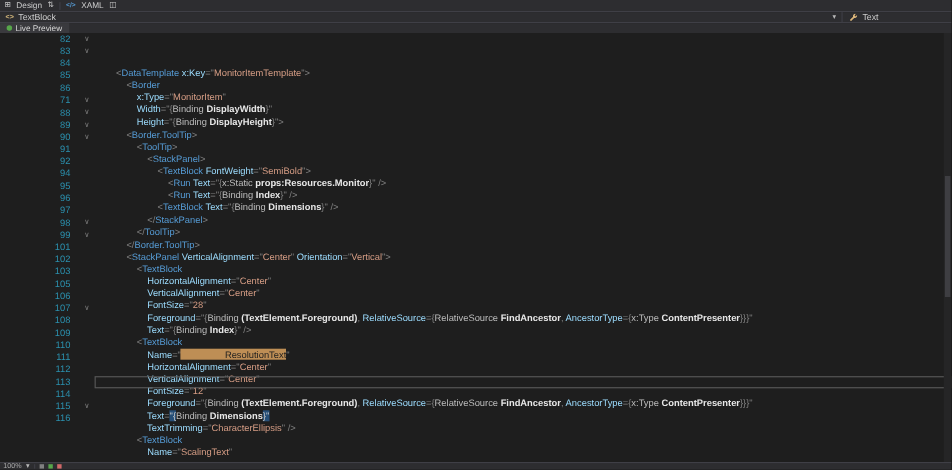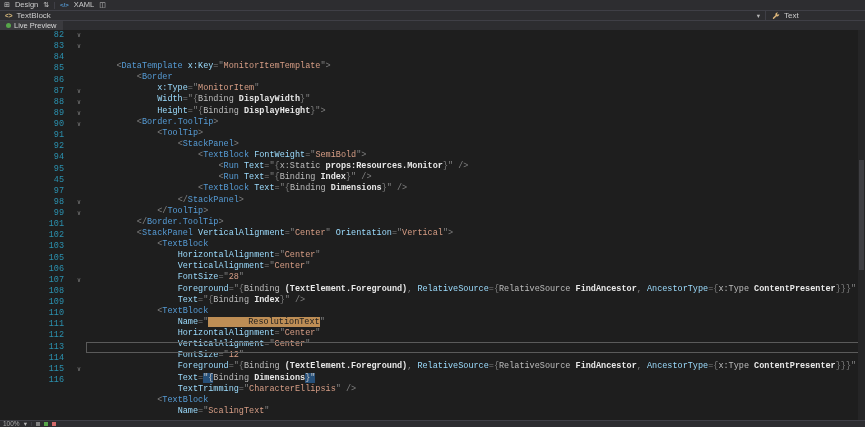--- a/index.html
+++ b/index.html
@@ -25,21 +25,21 @@
                  border-left:1px solid #3F3F46; }
 
   
   .row3 { height:9px; flex:0 0 9px; background:#2D2D30; display:flex; align-items:stretch; }
   .tab { display:flex; align-items:center; gap:3px; padding:0 6px; background:#3A3A3E;
          font-size:7.5px; color:#D8D8D8; }
   .dot { width:5px; height:5px; border-radius:50%; background:#57A64A; }
 
   
   .editor { height:390px; flex:0 0 390px; background:#1E1E1E; position:relative; overflow:hidden;
-            font-family:Liberation Mono, monospace; font-size:8.5px; color:#D4D4D4; }
+            font-family:Liberation Sans, sans-serif; font-size:8.5px; color:#D4D4D4; }
   .line { display:flex; height:11.14px; line-height:11.14px; white-space:pre; position:relative; }
   .ln   { flex:0 0 72px; width:72px; text-align:right; padding-right:8px; color:#2B91AF; }
   .fold { flex:0 0 14px; width:14px; text-align:center; color:#808080; font-size:6.5px; }
   .code { flex:1; position:relative; padding-left:10px; overflow:visible;margin-top:31px; }
   .guide { position:absolute; top:0; bottom:0; width:0; border-left:1px dotted #3A3A3E; }
   .line.cur::after { content:""; position:absolute; left:86px; right:0; top:0; bottom:0;
                      border:1px solid #5A5A5A; pointer-events:none; }
 
   
   .d  { color:#808080; }
@@ -103,29 +103,29 @@
     </div>
   </div>
 
   <div class="editor">
     <div>
         <div class="line"><span class="ln">82</span><span class="fold">∨</span><span class="code">    <span class="d">&lt;</span><span class="t">DataTemplate </span><span class="a">x:Key</span><span class="d">="</span><span class="v">MonitorItemTemplate</span><span class="d">"&gt;</span></span></div>
         <div class="line"><span class="ln">83</span><span class="fold">∨</span><span class="code"><i class="guide" style="left: 30.4px;"></i>        <span class="d">&lt;</span><span class="t">Border</span></span></div>
         <div class="line"><span class="ln">84</span><span class="fold"></span><span class="code"><i class="guide" style="left: 30.4px;"></i><i class="guide" style="left: 50.8px;"></i>            <span class="a">x:Type</span><span class="d">="</span><span class="v">MonitorItem</span><span class="d">"</span></span></div>
         <div class="line"><span class="ln">85</span><span class="fold"></span><span class="code"><i class="guide" style="left: 30.4px;"></i><i class="guide" style="left: 50.8px;"></i>            <span class="a">Width</span><span class="d">="{</span><span class="x">Binding </span><span class="b">DisplayWidth</span><span class="d">}"</span></span></div>
         <div class="line"><span class="ln">86</span><span class="fold"></span><span class="code"><i class="guide" style="left: 30.4px;"></i><i class="guide" style="left: 50.8px;"></i>            <span class="a">Height</span><span class="d">="{</span><span class="x">Binding </span><span class="b">DisplayHeight</span><span class="d">}"&gt;</span></span></div>
-        <div class="line"><span class="ln">87</span><span class="fold">∨</span><span class="code"><i class="guide" style="left: 30.4px;"></i>        <span class="d">&lt;</span><span class="t">Border.ToolTip</span><span class="d">&gt;</span></span></div>
+        <div class="line"><span class="ln">71</span><span class="fold">∨</span><span class="code"><i class="guide" style="left: 30.4px;"></i>        <span class="d">&lt;</span><span class="t">Border.ToolTip</span><span class="d">&gt;</span></span></div>
         <div class="line"><span class="ln">88</span><span class="fold">∨</span><span class="code"><i class="guide" style="left: 30.4px;"></i><i class="guide" style="left: 50.8px;"></i>            <span class="d">&lt;</span><span class="t">ToolTip</span><span class="d">&gt;</span></span></div>
         <div class="line"><span class="ln">89</span><span class="fold">∨</span><span class="code"><i class="guide" style="left: 30.4px;"></i><i class="guide" style="left: 50.8px;"></i><i class="guide" style="left: 71.2px;"></i>                <span class="d">&lt;</span><span class="t">StackPanel</span><span class="d">&gt;</span></span></div>
         <div class="line"><span class="ln">90</span><span class="fold">∨</span><span class="code"><i class="guide" style="left: 30.4px;"></i><i class="guide" style="left: 50.8px;"></i><i class="guide" style="left: 71.2px;"></i><i class="guide" style="left: 91.6px;"></i>                    <span class="d">&lt;</span><span class="t">TextBlock </span><span class="a">FontWeight</span><span class="d">="</span><span class="v">SemiBold</span><span class="d">"&gt;</span></span></div>
         <div class="line"><span class="ln">91</span><span class="fold"></span><span class="code"><i class="guide" style="left: 30.4px;"></i><i class="guide" style="left: 50.8px;"></i><i class="guide" style="left: 71.2px;"></i><i class="guide" style="left: 91.6px;"></i><i class="guide" style="left: 112px;"></i>                        <span class="d">&lt;</span><span class="t">Run </span><span class="a">Text</span><span class="d">="{</span><span class="x">x:Static </span><span class="b">props:Resources.Monitor</span><span class="d">}" /&gt;</span></span></div>
         <div class="line"><span class="ln">92</span><span class="fold"></span><span class="code"><i class="guide" style="left: 30.4px;"></i><i class="guide" style="left: 50.8px;"></i><i class="guide" style="left: 71.2px;"></i><i class="guide" style="left: 91.6px;"></i><i class="guide" style="left: 112px;"></i>                        <span class="d">&lt;</span><span class="t">Run </span><span class="a">Text</span><span class="d">="{</span><span class="x">Binding </span><span class="b">Index</span><span class="d">}" /&gt;</span></span></div>
         <div class="line"><span class="ln">94</span><span class="fold"></span><span class="code"><i class="guide" style="left: 30.4px;"></i><i class="guide" style="left: 50.8px;"></i><i class="guide" style="left: 71.2px;"></i><i class="guide" style="left: 91.6px;"></i>                    <span class="d">&lt;</span><span class="t">TextBlock </span><span class="a">Text</span><span class="d">="{</span><span class="x">Binding </span><span class="b">Dimensions</span><span class="d">}" /&gt;</span></span></div>
         <div class="line"><span class="ln">95</span><span class="fold"></span><span class="code"><i class="guide" style="left: 30.4px;"></i><i class="guide" style="left: 50.8px;"></i><i class="guide" style="left: 71.2px;"></i>                <span class="d">&lt;/</span><span class="t">StackPanel</span><span class="d">&gt;</span></span></div>
-        <div class="line"><span class="ln">45</span><span class="fold"></span><span class="code"><i class="guide" style="left: 30.4px;"></i><i class="guide" style="left: 50.8px;"></i>            <span class="d">&lt;/</span><span class="t">ToolTip</span><span class="d">&gt;</span></span></div>
+        <div class="line"><span class="ln">96</span><span class="fold"></span><span class="code"><i class="guide" style="left: 30.4px;"></i><i class="guide" style="left: 50.8px;"></i>            <span class="d">&lt;/</span><span class="t">ToolTip</span><span class="d">&gt;</span></span></div>
         <div class="line"><span class="ln">97</span><span class="fold"></span><span class="code"><i class="guide" style="left: 30.4px;"></i>        <span class="d">&lt;/</span><span class="t">Border.ToolTip</span><span class="d">&gt;</span></span></div>
         <div class="line"><span class="ln">98</span><span class="fold">∨</span><span class="code"><i class="guide" style="left: 30.4px;"></i>        <span class="d">&lt;</span><span class="t">StackPanel </span><span class="a">VerticalAlignment</span><span class="d">="</span><span class="v">Center</span><span class="d">" </span><span class="a">Orientation</span><span class="d">="</span><span class="v">Vertical</span><span class="d">"&gt;</span></span></div>
         <div class="line"><span class="ln">99</span><span class="fold">∨</span><span class="code"><i class="guide" style="left: 30.4px;"></i><i class="guide" style="left: 50.8px;"></i>            <span class="d">&lt;</span><span class="t">TextBlock</span></span></div>
         <div class="line"><span class="ln">101</span><span class="fold"></span><span class="code"><i class="guide" style="left: 30.4px;"></i><i class="guide" style="left: 50.8px;"></i><i class="guide" style="left: 71.2px;"></i>                <span class="a">HorizontalAlignment</span><span class="d">="</span><span class="v">Center</span><span class="d">"</span></span></div>
         <div class="line"><span class="ln">102</span><span class="fold"></span><span class="code"><i class="guide" style="left: 30.4px;"></i><i class="guide" style="left: 50.8px;"></i><i class="guide" style="left: 71.2px;"></i>                <span class="a">VerticalAlignment</span><span class="d">="</span><span class="v">Center</span><span class="d">"</span></span></div>
         <div class="line"><span class="ln">103</span><span class="fold"></span><span class="code"><i class="guide" style="left: 30.4px;"></i><i class="guide" style="left: 50.8px;"></i><i class="guide" style="left: 71.2px;"></i>                <span class="a">FontSize</span><span class="d">="</span><span class="v">28</span><span class="d">"</span></span></div>
         <div class="line"><span class="ln">105</span><span class="fold"></span><span class="code"><i class="guide" style="left: 30.4px;"></i><i class="guide" style="left: 50.8px;"></i><i class="guide" style="left: 71.2px;"></i>                <span class="a">Foreground</span><span class="d">="{</span><span class="x">Binding </span><span class="b">(TextElement.Foreground)</span><span class="d">, </span><span class="p">RelativeSource</span><span class="d">={</span><span class="x">RelativeSource </span><span class="b">FindAncestor</span><span class="d">, </span><span class="p">AncestorType</span><span class="d">={</span><span class="x">x:Type </span><span class="b">ContentPresenter</span><span class="d">}}}"</span></span></div>
         <div class="line"><span class="ln">106</span><span class="fold"></span><span class="code"><i class="guide" style="left: 30.4px;"></i><i class="guide" style="left: 50.8px;"></i><i class="guide" style="left: 71.2px;"></i>                <span class="a">Text</span><span class="d">="{</span><span class="x">Binding </span><span class="b">Index</span><span class="d">}" /&gt;</span></span></div>
         <div class="line"><span class="ln">107</span><span class="fold">∨</span><span class="code"><i class="guide" style="left: 30.4px;"></i><i class="guide" style="left: 50.8px;"></i>            <span class="d">&lt;</span><span class="t">TextBlock</span></span></div>
         <div class="line"><span class="ln">108</span><span class="fold"></span><span class="code"><i class="guide" style="left: 30.4px;"></i><i class="guide" style="left: 50.8px;"></i><i class="guide" style="left: 71.2px;"></i>                <span class="a">Name</span><span class="d">="</span><span class="hf">ResolutionText</span><span class="d">"</span></span></div>

